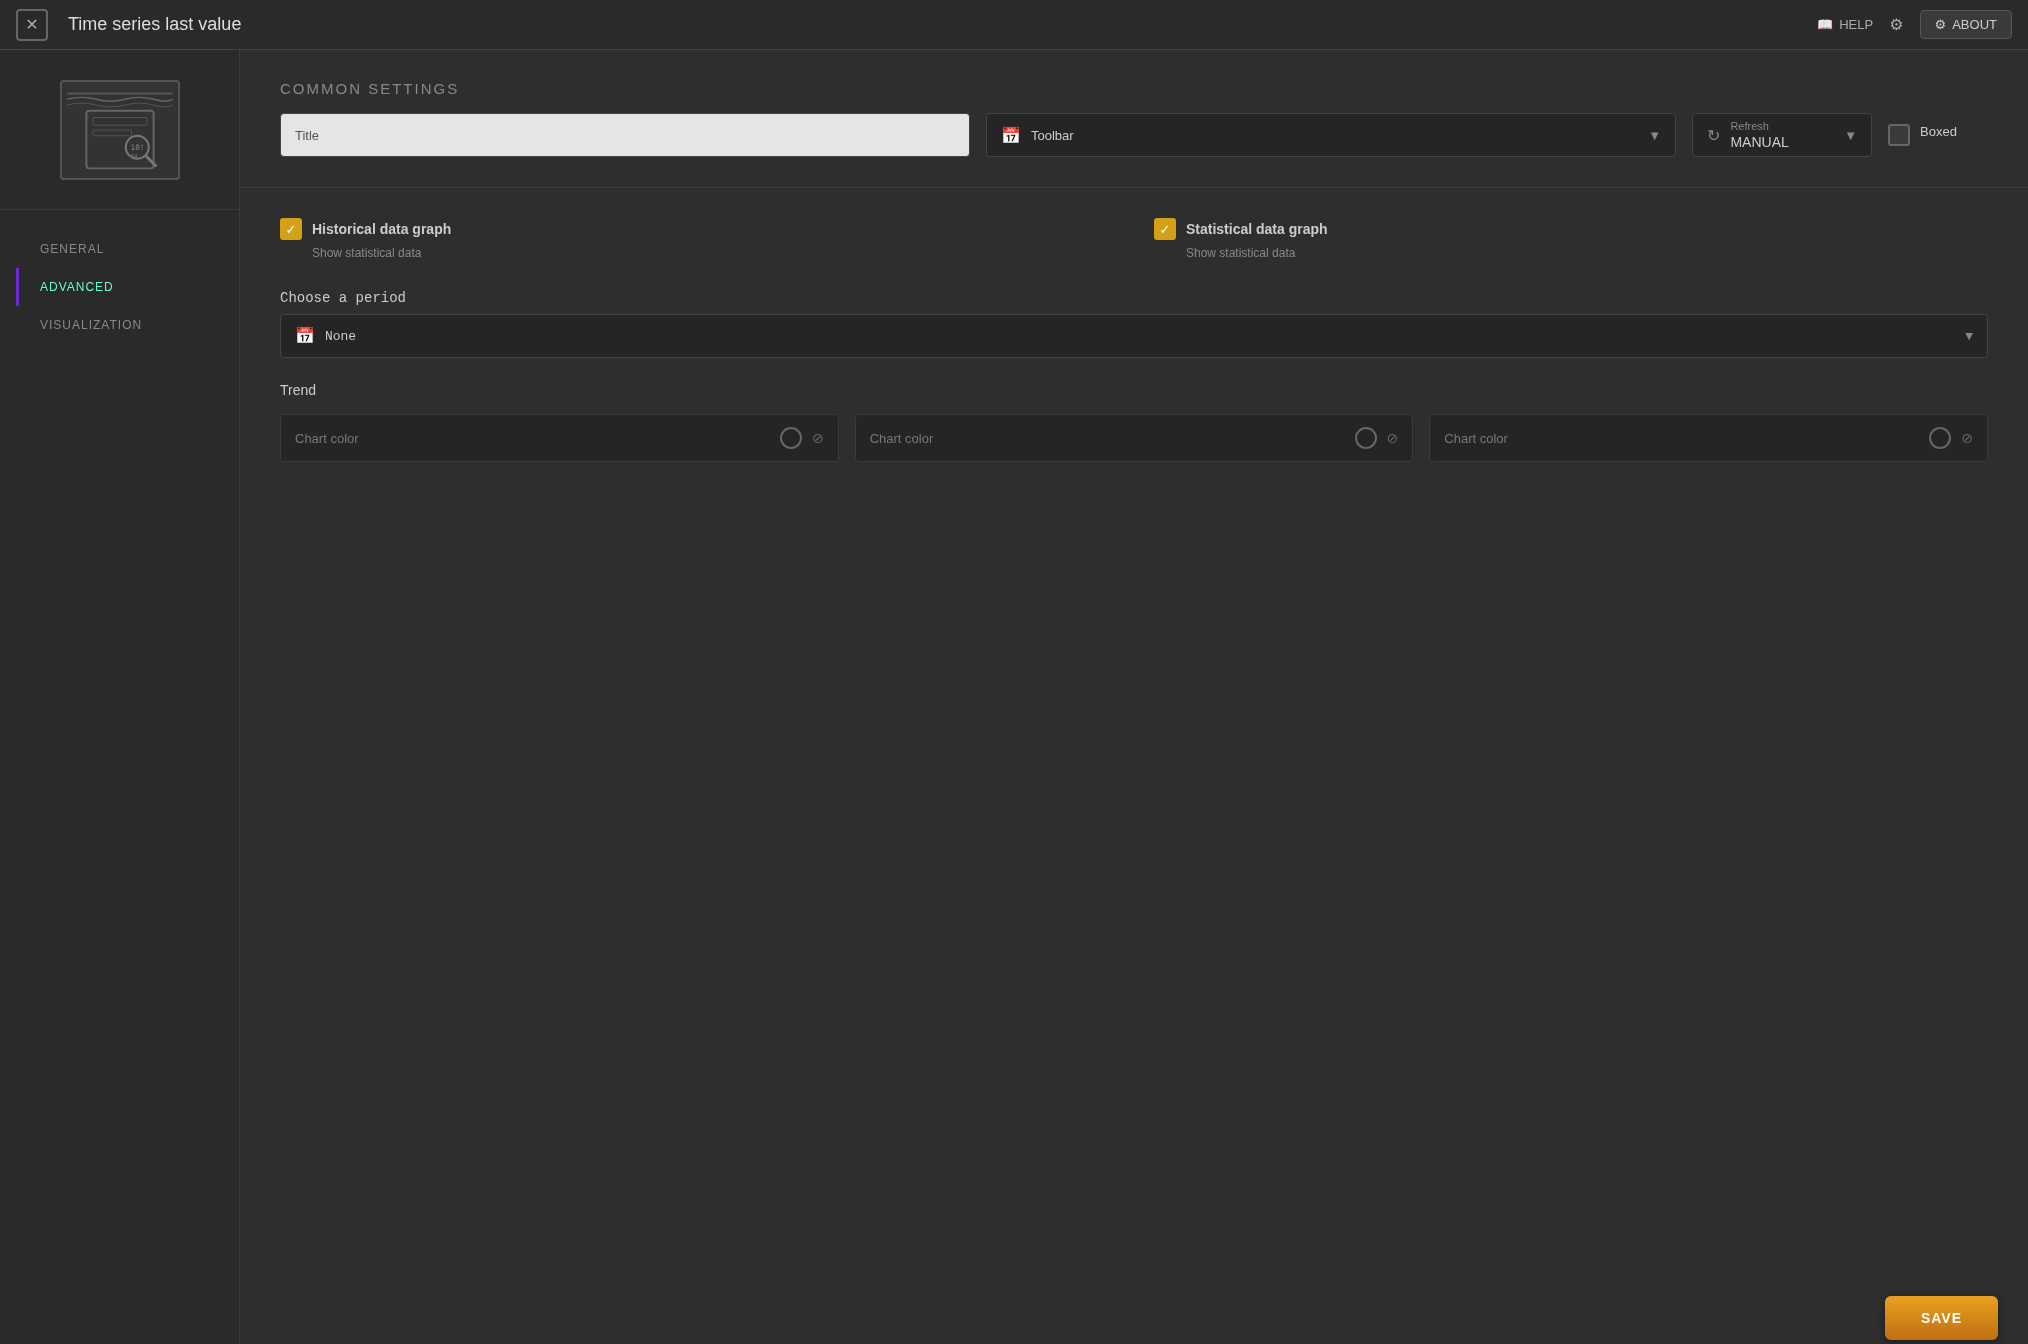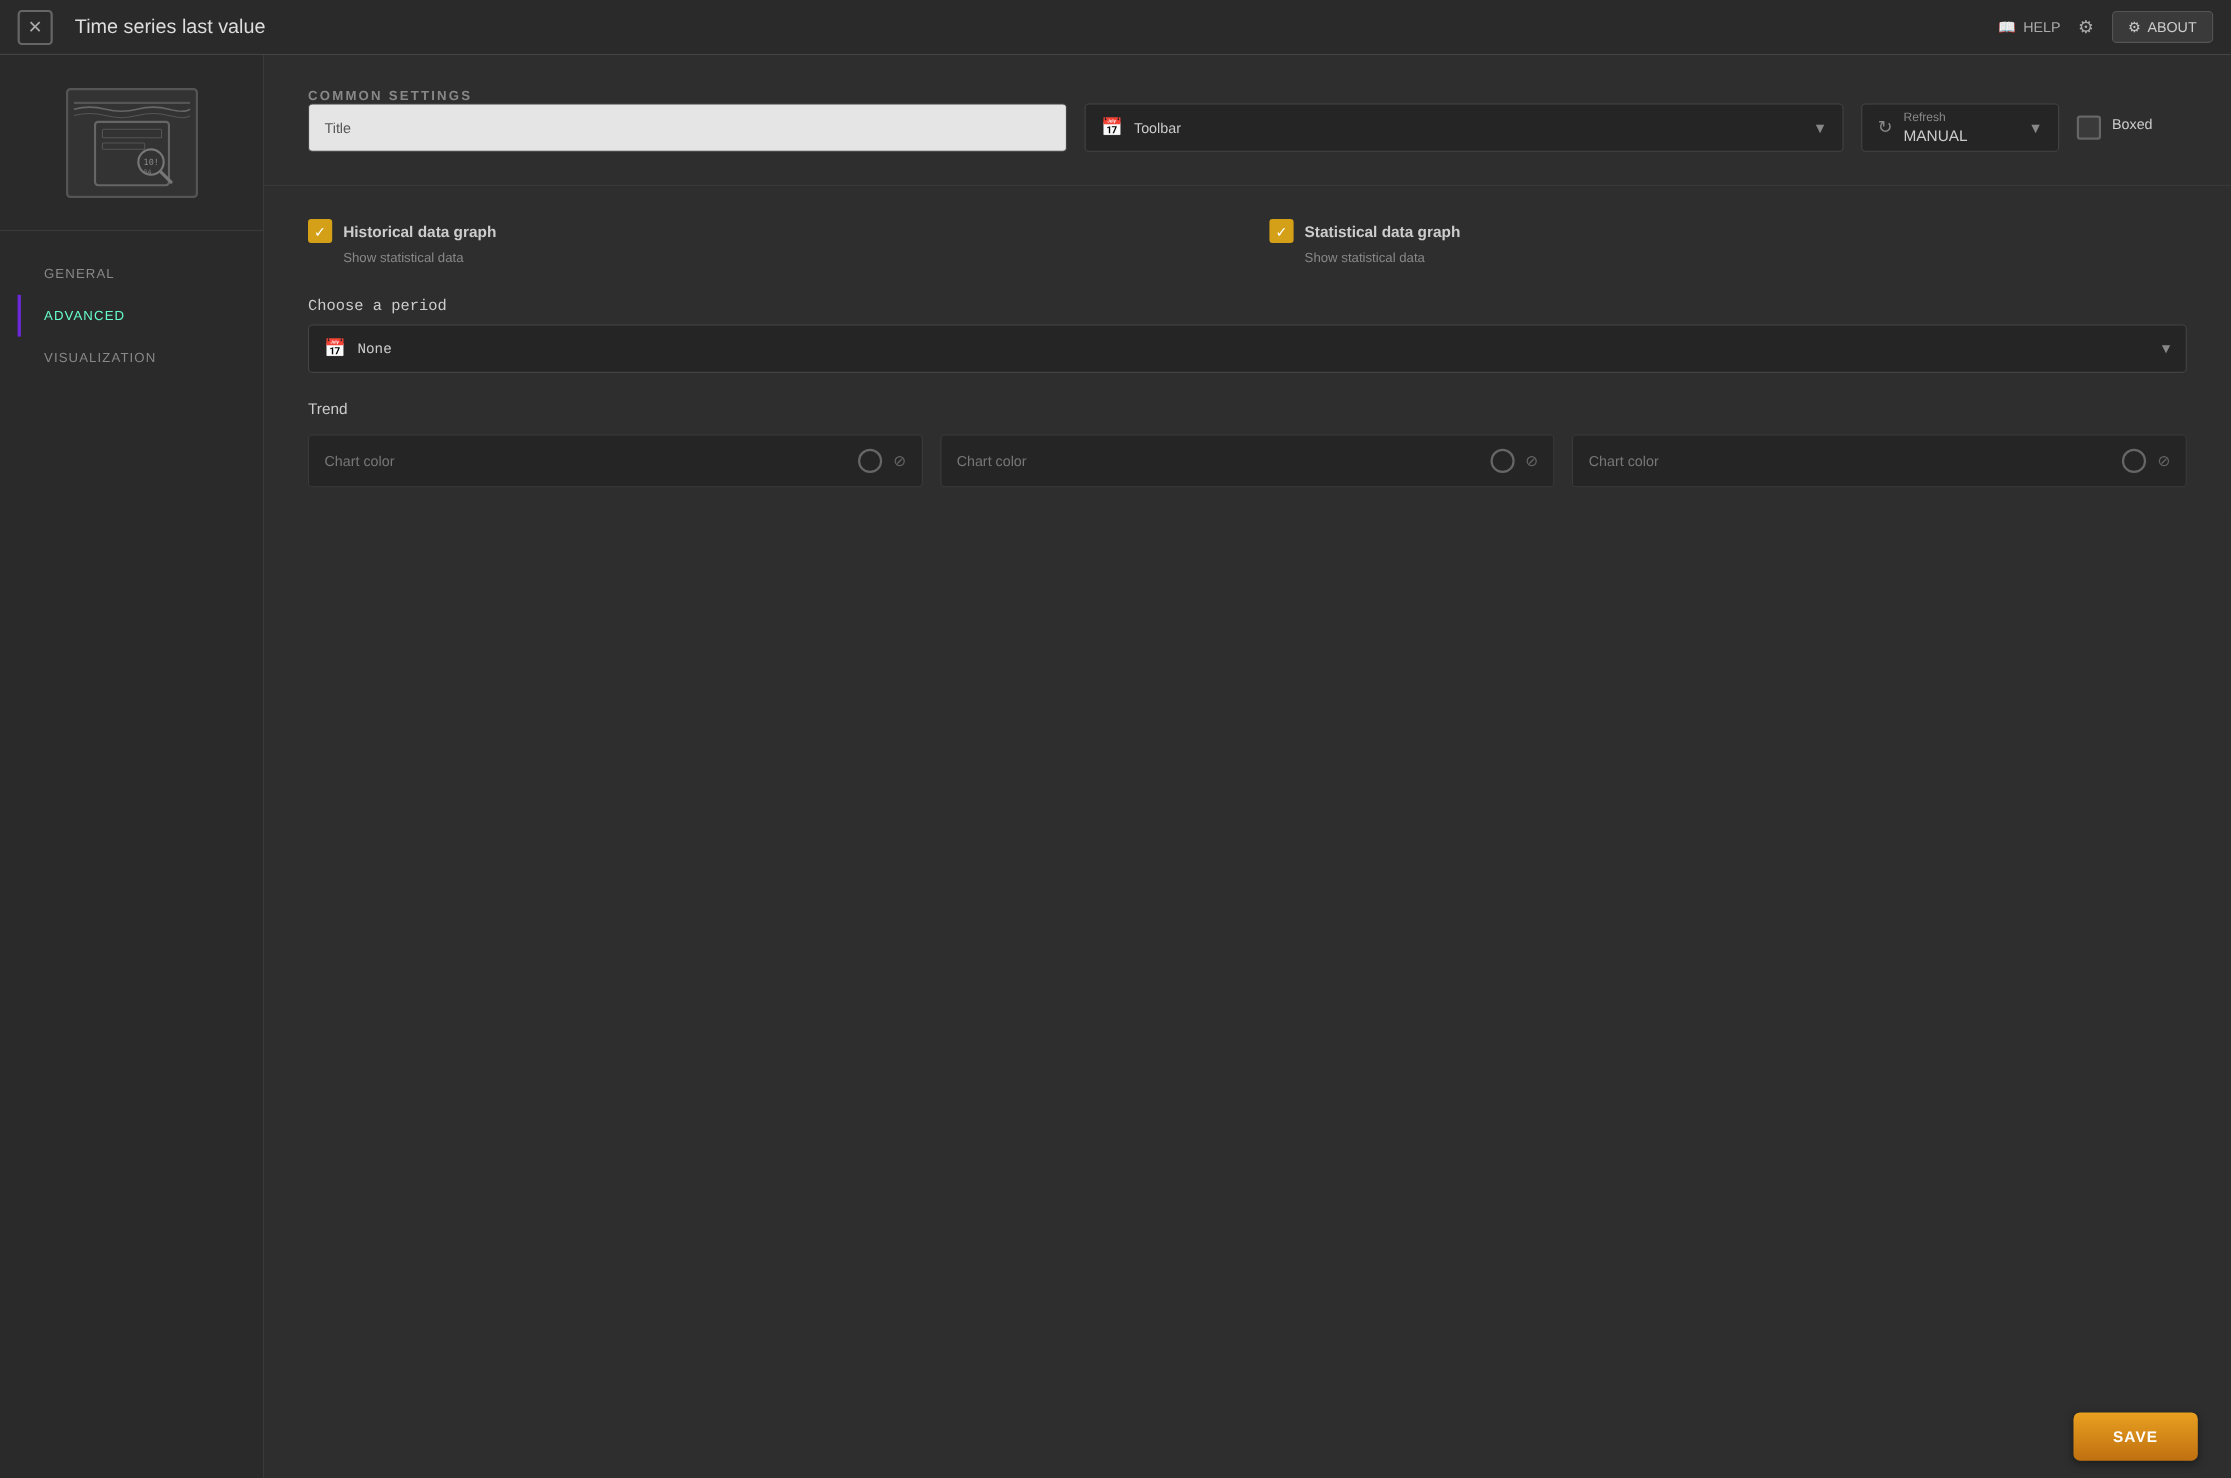--- a/index.html
+++ b/index.html
@@ -121,25 +121,25 @@
     
     .content-area {
       flex: 1;
       background: #2e2e2e;
       padding: 30px 40px;
       overflow-y: auto;
     }
 
     
     .section-label {
-      font-size: 12px;
+      font-size: 15px;
       letter-spacing: 2px;
       color: #888;
       text-transform: uppercase;
-      font-weight: bold;
+      margin-bottom: 16px;
     }
     .common-settings-row {
       display: flex;
       align-items: center;
       gap: 16px;
       margin-bottom: 30px;
     }
     .input-field {
       background: #e5e5e5;
       border: 1px solid #444;
@@ -329,21 +329,21 @@
     }
     .color-reset-icon {
       color: #666;
       font-size: 14px;
       cursor: pointer;
     }
 
     
     .save-area {
       position: fixed;
-      bottom: 16px;
+      bottom: 4px;
       right: 30px;
     }
     .save-btn {
       background: linear-gradient(to bottom, #e8a020, #c07010);
       border: none;
       border-radius: 6px;
       padding: 14px 36px;
       color: white;
       font-size: 14px;
       font-weight: bold;

